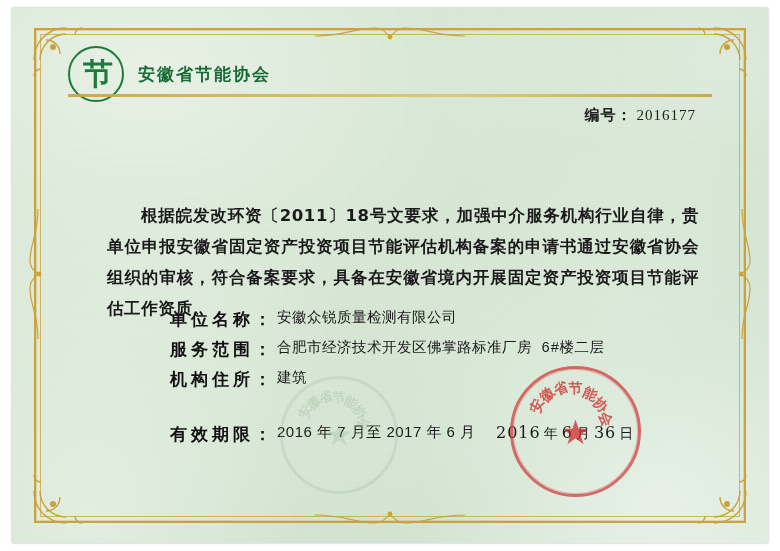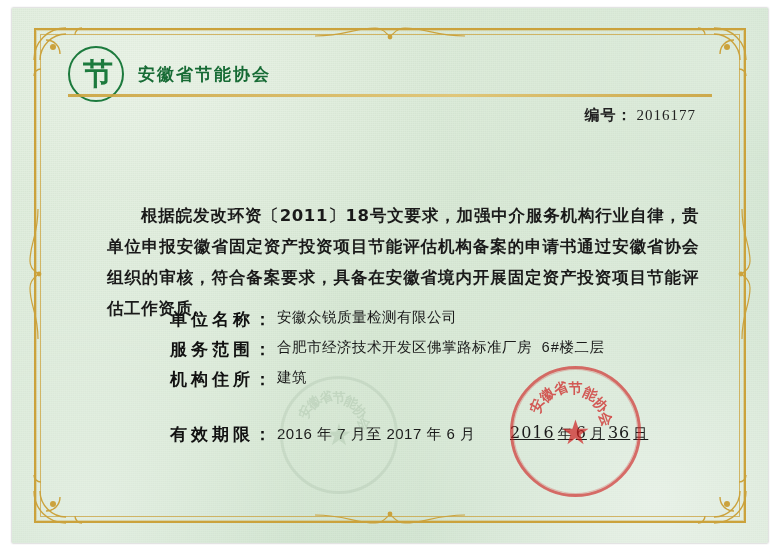--- a/index.html
+++ b/index.html
@@ -212,50 +212,49 @@
     color: #1a1a1a;
     letter-spacing: 0.5px;
   }
 
   
   #validity-row {
     position: absolute;
     left: 158px;
     top: 415px;
     display: flex;
-    align-items: center;
+    align-items: flex-start;
   }
   #validity-label {
     font-family: "DejaVu Sans", sans-serif;
     font-size: 17px;
     font-weight: bold;
     color: #111;
     letter-spacing: 4px;
     white-space: nowrap;
   }
   #validity-value {
     font-family: Liberation Sans, sans-serif;
     font-size: 15px;
     color: #1a1a1a;
     letter-spacing: 0.5px;
   }
 
   
   #issue-date-row {
     position: absolute;
-    left: 498px;
+    left: 484px;
     top: 415px;
     display: flex;
     align-items: baseline;
     gap: 3px;
     font-family: "DejaVu Sans", sans-serif;
     font-size: 15.5px;
     color: #1a1a1a;
     letter-spacing: 1px;
-    text-decoration: underline;
   }
   .date-num { font-family: "DejaVu Serif", serif; font-size: 16px; }
   .date-unit { font-size: 14px; }
 
   
   .seal {
     position: absolute;
     border-radius: 50%;
     pointer-events: none;
   }

